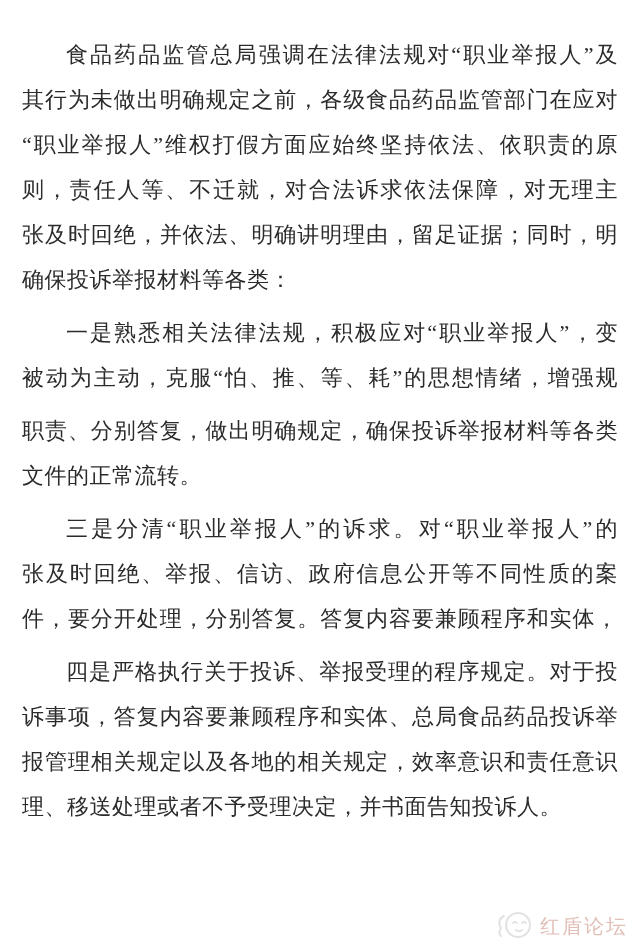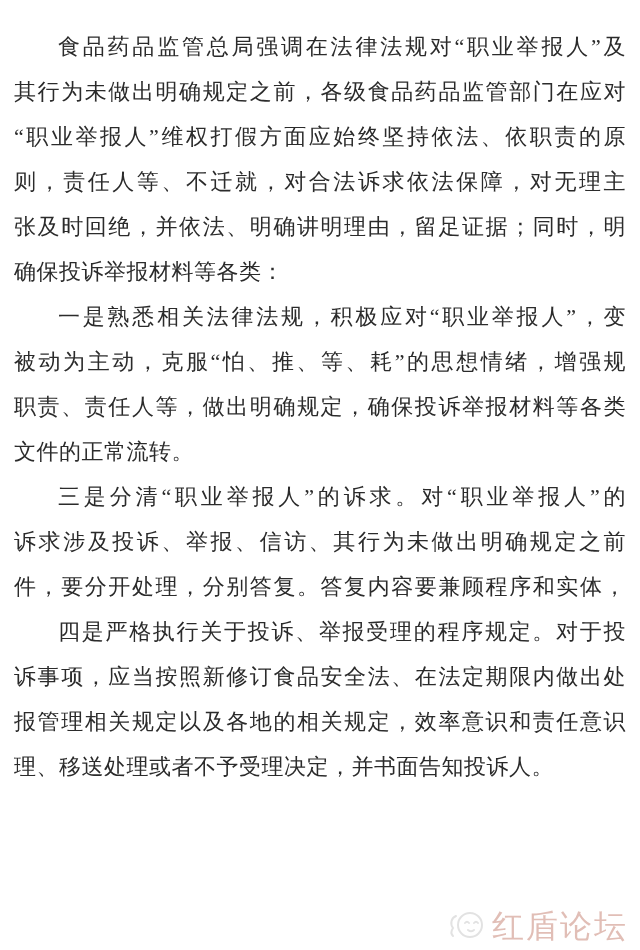--- a/index.html
+++ b/index.html
@@ -20,21 +20,21 @@
     background: #ffffff;
   }
   .doc {
     position: absolute;
     top: 24px;
     left: 14px;
     width: 612px;
     color: #2b2b2b;
   }
   .para {
-    margin: 0;
+    margin: 8px;
     padding: 0;
   }
   .line {
     font-size: 22px;
     line-height: 45px;
     height: 45px;
     overflow: hidden;
     text-align: justify;
     text-align-last: justify;
     text-justify: inter-character;
@@ -49,21 +49,21 @@
   .watermark {
     position: absolute;
     right: 12px;
     bottom: 8px;
     display: flex;
     align-items: center;
     gap: 4px;
     pointer-events: none;
   }
   .watermark .wm-text {
-    font-size: 32px;
+    font-size: 20px;
     letter-spacing: 2px;
     color: #dcb3aa;
     opacity: 0.85;
     line-height: 1;
   }
   .watermark svg {
     display: block;
     opacity: 0.75;
   }
 </style>
@@ -82,33 +82,33 @@
       <div class="line">张及时回绝，并依法、明确讲明理由，留足证据；同时，明</div>
       <div class="line last">确保投诉举报材料等各类：</div>
     </div>
 
     <div class="para">
       <div class="line indent">一是熟悉相关法律法规，积极应对“职业举报人”，变</div>
       <div class="line">被动为主动，克服“怕、推、等、耗”的思想情绪，增强规</div>
     </div>
 
     <div class="para">
-      <div class="line">职责、责任人等，做出明确规定，确保投诉举报材料等各类</div>
+      <div class="line">职责、分别答复，做出明确规定，确保投诉举报材料等各类</div>
       <div class="line last">文件的正常流转。</div>
     </div>
 
     <div class="para">
       <div class="line indent">三是分清“职业举报人”的诉求。对“职业举报人”的</div>
-      <div class="line">诉求涉及投诉、举报、信访、其行为未做出明确规定之前</div>
+      <div class="line">张及时回绝、举报、信访、政府信息公开等不同性质的案</div>
       <div class="line">件，要分开处理，分别答复。答复内容要兼顾程序和实体，</div>
     </div>
 
     <div class="para">
       <div class="line indent">四是严格执行关于投诉、举报受理的程序规定。对于投</div>
-      <div class="line">诉事项，应当按照新修订食品安全法、在法定期限内做出处</div>
+      <div class="line">诉事项，答复内容要兼顾程序和实体、总局食品药品投诉举</div>
       <div class="line">报管理相关规定以及各地的相关规定，效率意识和责任意识</div>
       <div class="line last">理、移送处理或者不予受理决定，并书面告知投诉人。</div>
     </div>
 
   </div>
 
   <div class="watermark">
     <span>
       <svg width="40" height="32" viewBox="0 0 40 32">
         <g fill="none" stroke="#d9d9d9" stroke-width="2" stroke-linecap="round">

